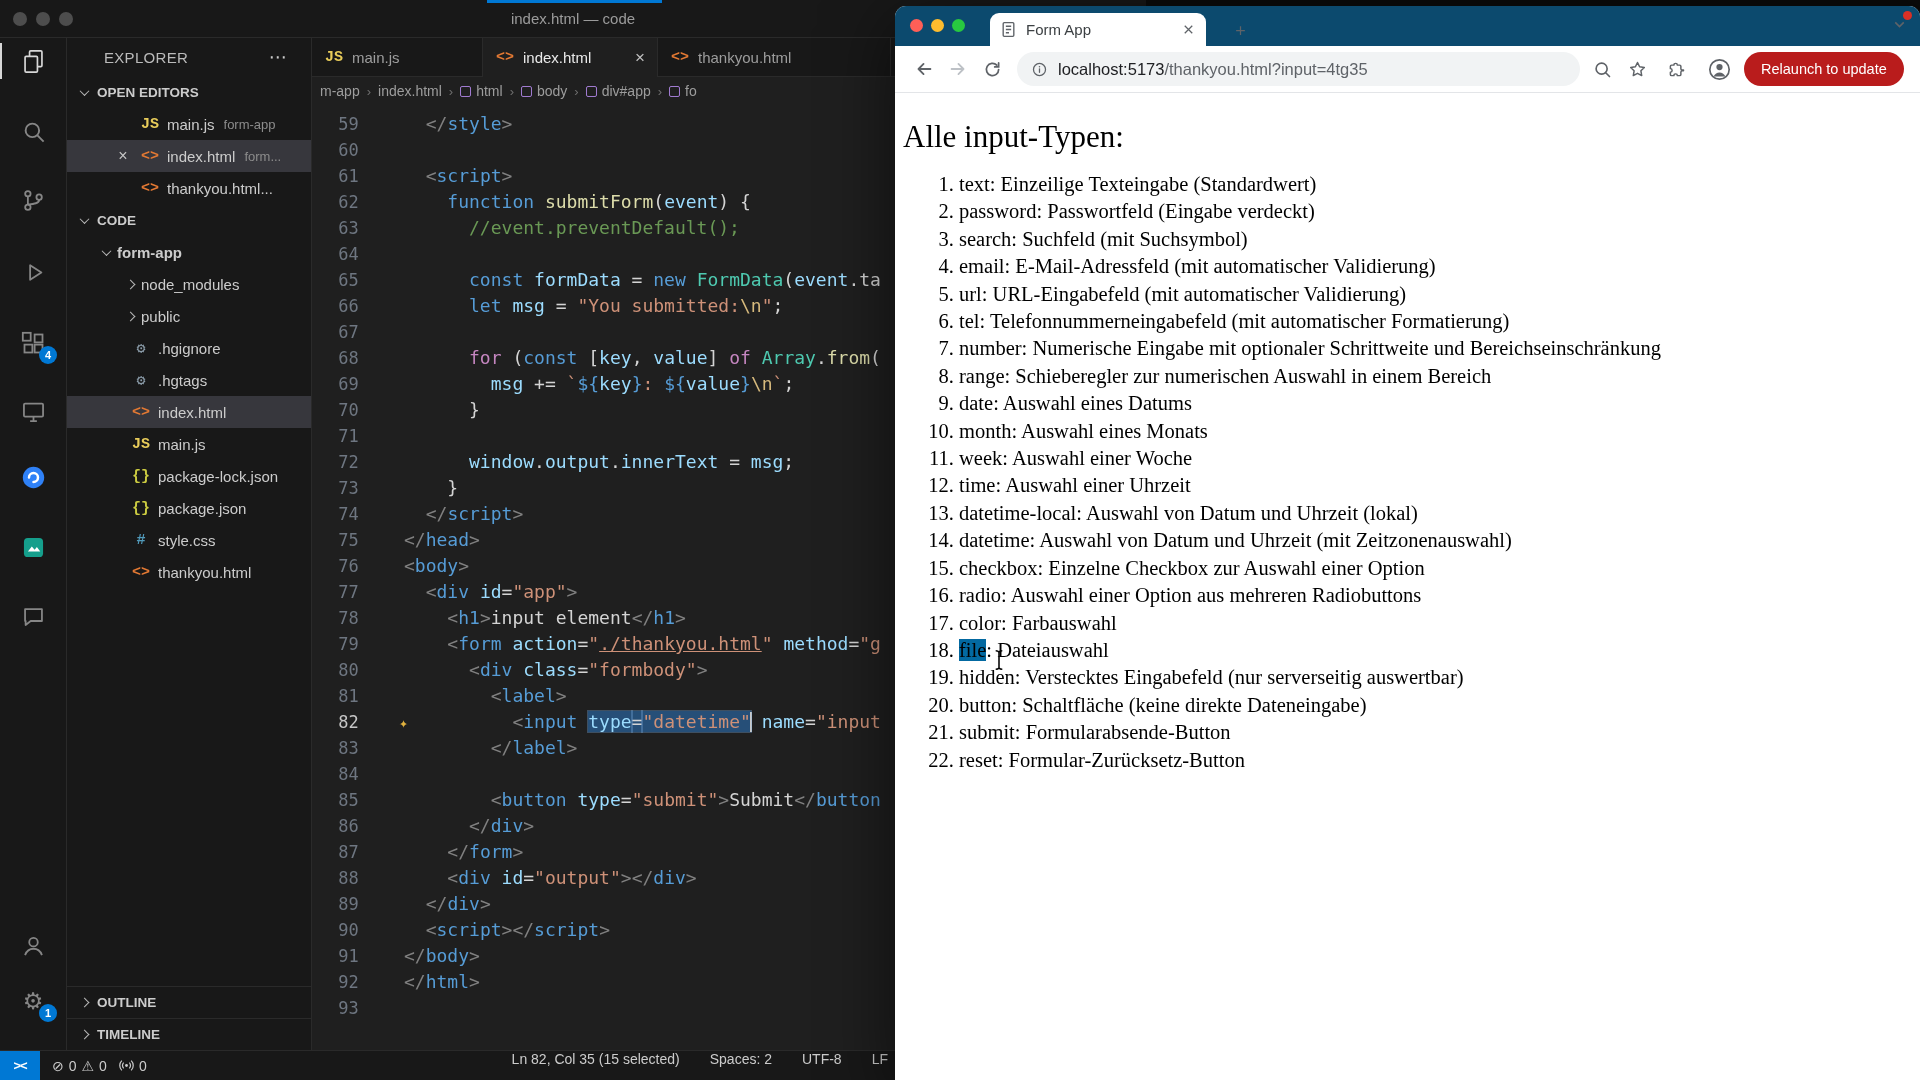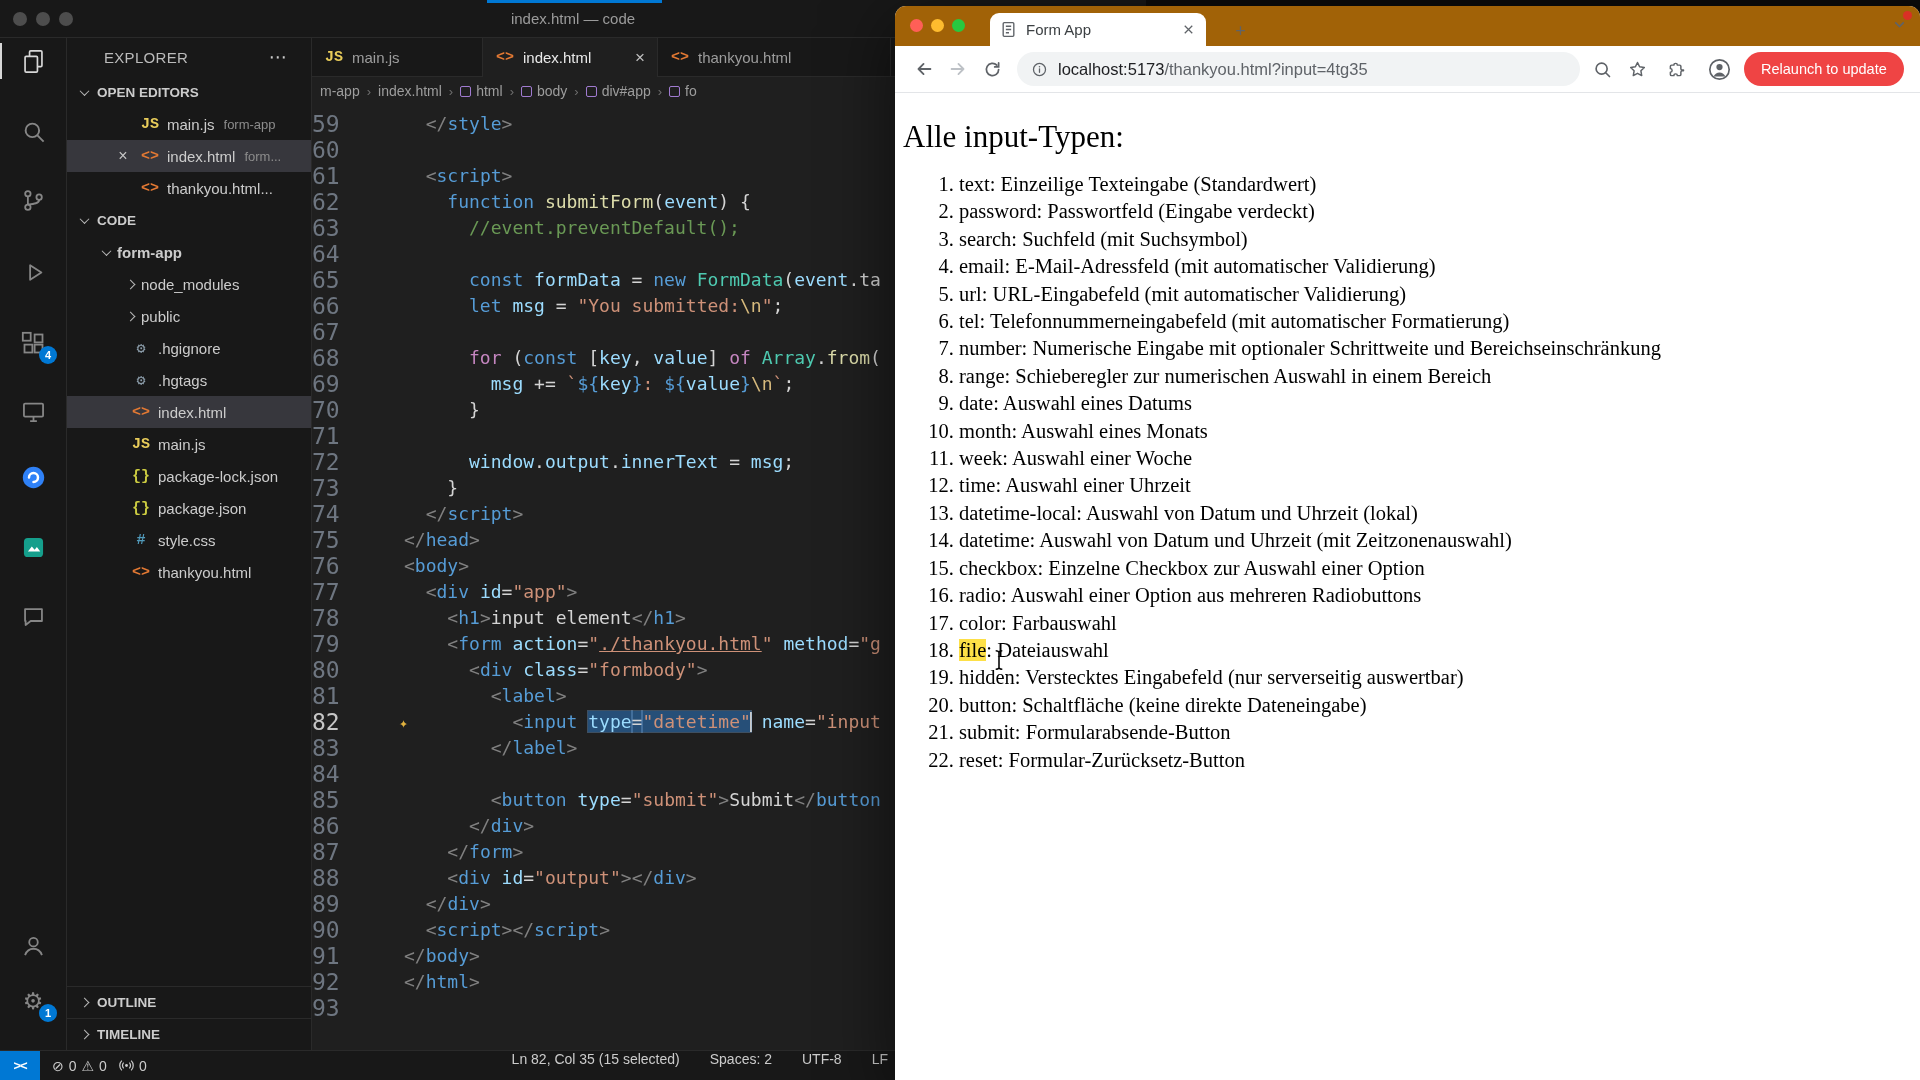--- a/index.html
+++ b/index.html
@@ -48,60 +48,60 @@
   .tab{display:flex;align-items:center;gap:8px;padding:0 12px;font-size:15px;color:#9d9d9d;border-right:1px solid #2a2a2a;border-bottom:1px solid #2a2a2a;cursor:pointer;flex:none;overflow:hidden;white-space:nowrap}
   .tab.active{background:#1f1f1f;color:#e9e9e9;border-bottom:none}
   .tab .tab-close{margin-left:auto;font-size:17px;color:#c0c0c0}
   .breadcrumbs{height:28px;display:flex;align-items:center;gap:7px;padding-left:8px;font-size:14px;color:#9d9d9d;white-space:nowrap;overflow:hidden}
   .bc-sep{color:#6e6e6e;font-size:13px}
   .bc-sym{width:11px;height:11px;border:1.5px solid #a07bd0;border-radius:2px;flex:none}
   .bc-item{display:flex;align-items:center;gap:5px;cursor:pointer}
 
   .code-area{flex:1;padding-top:6px;overflow:hidden;font-family:"DejaVu Sans Mono",monospace;font-size:18px;line-height:26px;cursor:text}
   .code-line{display:flex;height:26px;position:relative}
-  .ln{width:73px;text-align:left;color:#6e7681;flex:none;font-size:23px;user-select:none}
+  .ln{width:73px;text-align:center;color:#6e7681;flex:none;font-size:17px;user-select:none}
   .ln-active{color:#c6c6c6}
   .lc{white-space:pre;padding-left:19px;position:relative}
   .tk-x{color:#d4d4d4}.tk-p{color:#808080}.tk-t{color:#569cd6}.tk-a{color:#9cdcfe}
   .tk-s{color:#ce9178}.tk-sl{color:#ce9178;text-decoration:underline}.tk-k{color:#569cd6}
   .tk-c{color:#c586c0}.tk-f{color:#dcdcaa}.tk-v{color:#9cdcfe}.tk-cl{color:#4ec9b0}
   .tk-m{color:#6a9955}.tk-e{color:#d7ba7d}
   .tksel{background:#264f78;outline:1px solid rgba(120,170,220,.35)}
   .caret{display:inline-block;width:2px;height:20px;background:#c8c8c8;vertical-align:-4px;margin:0 -1px}
   .sparkle{position:absolute;left:14px;top:1px;color:#e0b13e;font-size:15px}
 
   .statusbar{height:30px;background:#181818;border-top:1px solid #2a2a2a;display:flex;align-items:center;color:#cccccc;font-size:14px;flex:none;position:relative}
   .remote{width:40px;height:100%;background:#0078d4;color:#fff;display:flex;align-items:center;justify-content:center;font-weight:bold;font-size:13px;letter-spacing:-1px;cursor:pointer}
   .sb-item{display:flex;align-items:center;gap:5px;margin-left:12px;cursor:pointer}
   .sb-item .ic{font-size:14px}
   .sb-right{position:absolute;right:258px;top:0;height:100%;display:flex;gap:30px}
   .sb-right span{cursor:pointer;white-space:nowrap}
 
   
   .browser{position:absolute;left:895px;top:6px;width:1025px;height:1074px;border-radius:11px 11px 0 0;overflow:hidden;box-shadow:0 18px 70px rgba(0,0,0,.6);display:flex;flex-direction:column;background:#fff}
-  .tabstrip{height:40px;background:#a16207;position:relative;flex:none}
+  .tabstrip{height:40px;background:#0c4a6e;position:relative;flex:none}
   .btl{position:absolute;left:15px;top:13px;display:flex;gap:8px}
   .btl span{width:13px;height:13px;border-radius:50%}
   .chrome-tab{position:absolute;left:95px;top:7px;width:216px;height:33px;background:#fff;border-radius:9px 9px 0 0;display:flex;align-items:center;padding:0 10px;gap:9px;font-size:15px;color:#3c4043;cursor:pointer}
   .chrome-tab .t-title{flex:1;overflow:hidden;white-space:nowrap;text-overflow:ellipsis}
   .chrome-tab svg{flex:none}
   .newtab{position:absolute;left:330px;top:9px;width:30px;height:30px;border-radius:50%;display:flex;align-items:center;justify-content:center;color:#5f6368;cursor:pointer}
   .tabsearch{position:absolute;right:12px;top:10px;color:#5f6368;cursor:pointer}
   .update-dot{position:absolute;right:-4px;top:-5px;width:9px;height:9px;border-radius:50%;background:#d93025}
   .toolbar{height:47px;background:#fff;display:flex;align-items:center;padding:0 12px;flex:none;border-bottom:1px solid #e3e5e8}
   .nav-btn{width:34px;height:34px;border-radius:50%;display:flex;align-items:center;justify-content:center;color:#5f6368;cursor:pointer;flex:none}
   .nav-btn.disabled{color:#bdc1c6}
   .omnibox{width:563px;height:34px;background:#f1f3f4;border-radius:17px;display:flex;align-items:center;padding:0 14px;gap:10px;margin-left:8px;font-size:16.5px;cursor:text;overflow:hidden;white-space:nowrap;flex:none}
   .u-host{color:#202124}.u-path{color:#5f6368}
   .tb-icon{color:#5f6368;cursor:pointer;flex:none;display:flex;align-items:center;justify-content:center}
-  .relaunch{margin-left:12px;height:34px;border-radius:17px;background:#ef4444;color:#fff;font-size:14.5px;display:flex;align-items:center;padding:0 17px;cursor:pointer;flex:none;border:none;font-family:"Liberation Sans",sans-serif}
+  .relaunch{margin-left:12px;height:34px;border-radius:17px;background:#b91c1c;color:#fff;font-size:14.5px;display:flex;align-items:center;padding:0 17px;cursor:pointer;flex:none;border:none;font-family:"Liberation Sans",sans-serif}
   .content{flex:1;background:#fff;overflow:hidden;font-family:"Liberation Serif",serif;color:#000;padding-left:8px;position:relative}
   .content h1{font-size:31px;margin:26px 0 16px 0;font-weight:normal}
   .content ol{margin:0;padding-left:56px;font-size:20.5px;line-height:27.4px}
-  .sel-text{background:#fde047}
+  .sel-text{background:#0369a1}
   .ibeam{position:absolute;left:97px;top:643px;pointer-events:none}
 </style>
 </head>
 <body>
 
 <div class="screen">
 
   <div class="vscode">
     <div class="titlebar">
       <div class="traffic">

